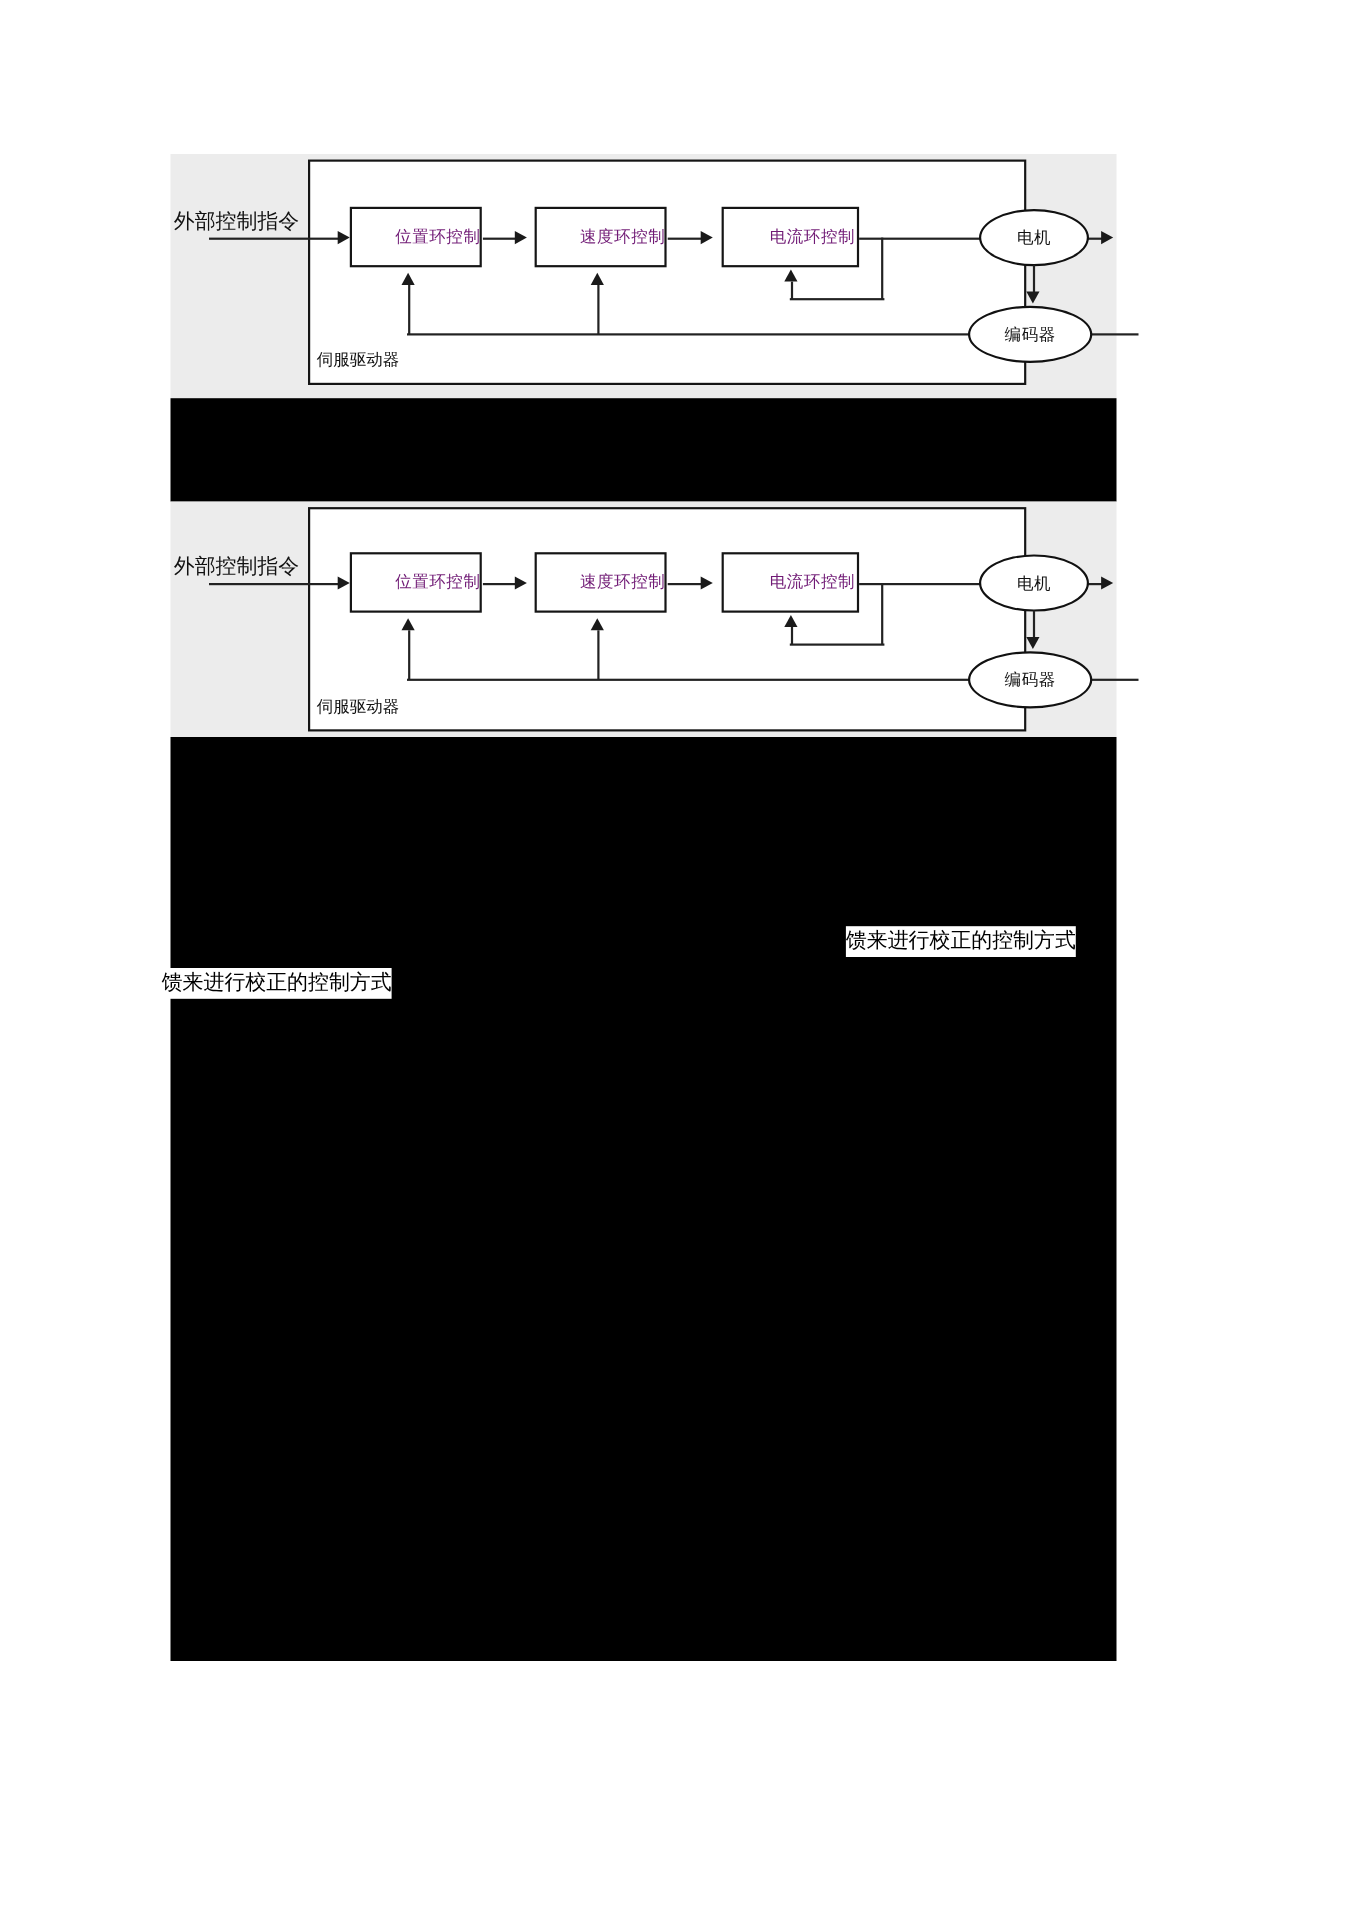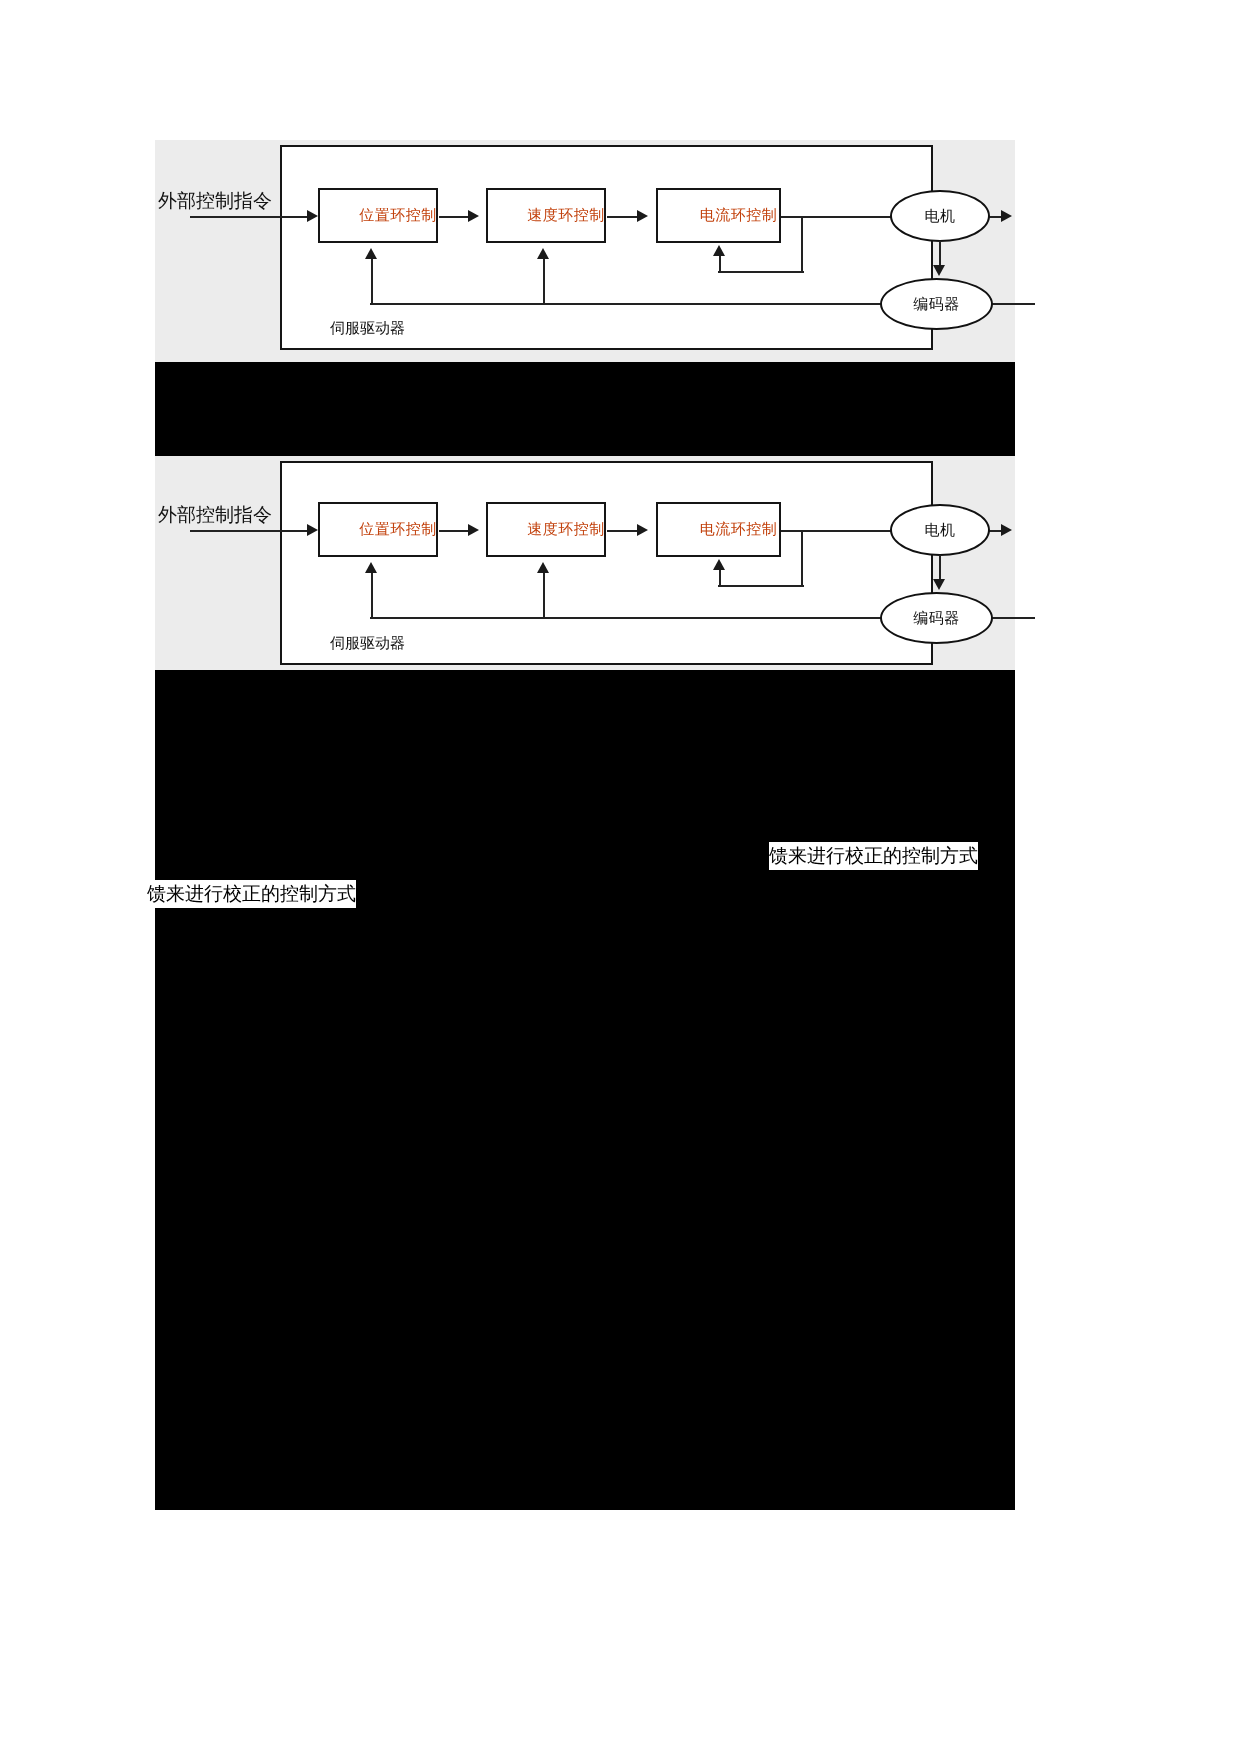--- a/index.html
+++ b/index.html
@@ -18,28 +18,27 @@
   .fig-inner{position:absolute;left:0;top:0;width:100%;height:100%;}
 
   
   .servo-box{
     position:absolute;background:#ffffff;border:2.5px solid #151515;
     box-sizing:border-box;
   }
   .servo-label{
     position:absolute;font-size:15px;line-height:1;color:#111;
     white-space:nowrap;
-    margin-left:42px;
   }
 
   
   .ctrl-block{
     position:absolute;background:#ffffff;border:2.5px solid #151515;
     box-sizing:border-box;display:flex;align-items:center;justify-content:center;
-    font-size:15px;color:#c2410c;white-space:nowrap;letter-spacing:.5px;padding-left:40px;
+    font-size:15px;color:#701a75;white-space:nowrap;letter-spacing:.5px;padding-left:40px;
   }
 
   
   .node-ellipse{
     position:absolute;background:#ffffff;border:2px solid #111;
     border-radius:50%;box-sizing:border-box;
     display:flex;align-items:center;justify-content:center;
     font-size:15px;color:#111;white-space:nowrap;letter-spacing:.5px;
   }
 

